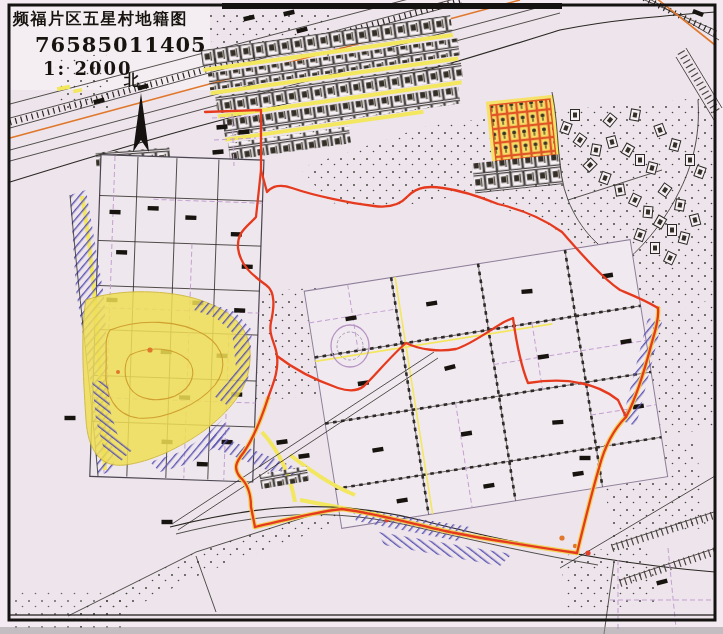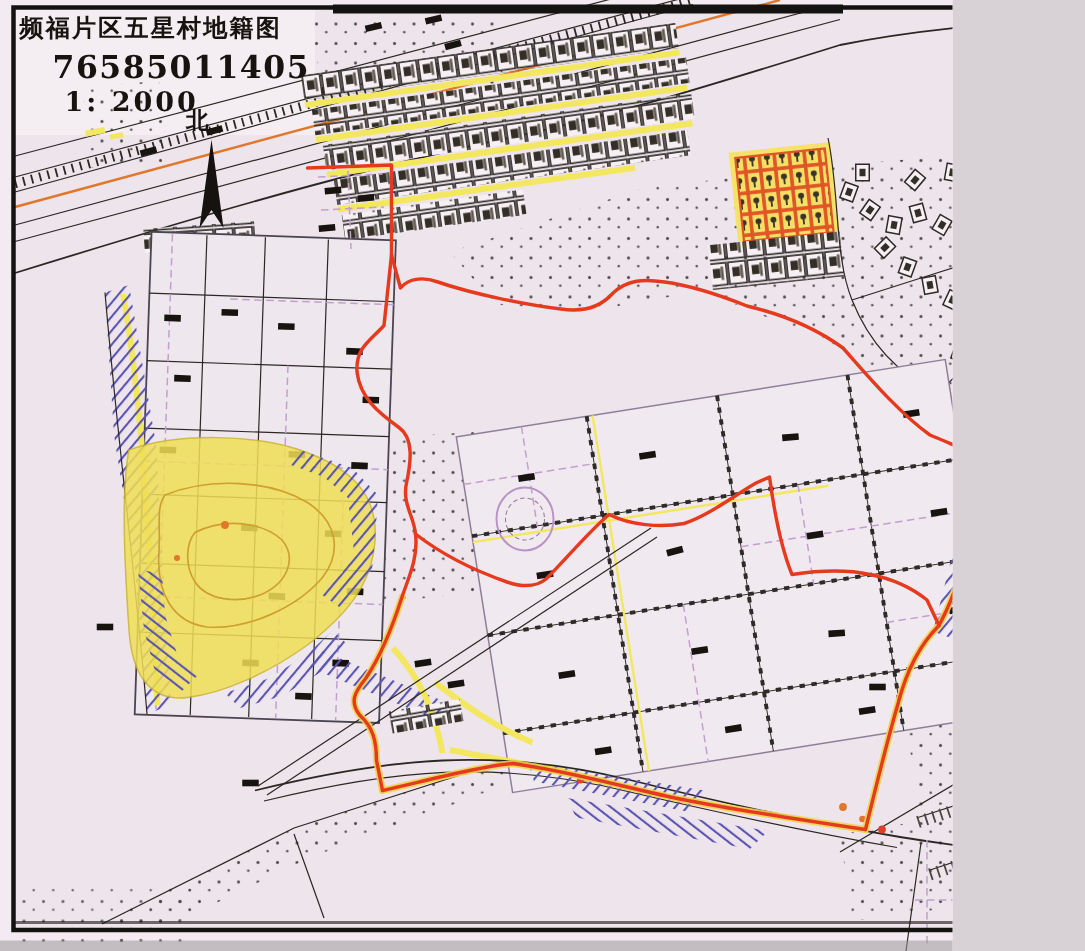--- a/index.html
+++ b/index.html
@@ -1,16 +1,16 @@
 <!DOCTYPE html>
 <html style="--margin_paper: #f3ebf1; --map_paper: #ede4ec; --frame_ink: #151311; --line_ink: #2b2823; --boundary_red: #e63a1e; --halo_yellow: #f1d24a; --road_yellow: #f3e75f; --hill_yellow: #f0df55; --hachure_purple: #5b55b2; --parcel_purple: #c39fd0; --accent_orange: #e0772a; --house_fill: #f6f0f4; --dot_ink: #2d2a26;"><head>
 <meta charset="utf-8">
 <style>
   html,body{margin:0;padding:0;background:#d8d2d6;}
-  #stage{position:relative;width:635px;height:634px;overflow:hidden;
+  #stage{position:relative;width:723px;height:634px;overflow:hidden;
          background:var(--margin_paper,#f3ebf1);
          font-family:"DejaVu Sans",sans-serif;}
   #mapsvg{position:absolute;left:0;top:0;}
   .ttl{position:absolute;color:#17140f;white-space:nowrap;}
   #map-title{left:13px;top:9px;font-size:16px;font-weight:bold;letter-spacing:1.5px;
              font-family:"DejaVu Sans",sans-serif;}
   #sheet-number{left:35px;top:32px;font-size:21px;font-weight:bold;letter-spacing:1px;
              font-family:"DejaVu Serif",serif;}
   #scale-label{left:43px;top:58px;font-size:18px;font-weight:bold;letter-spacing:2px;
              font-family:"DejaVu Serif",serif;}

